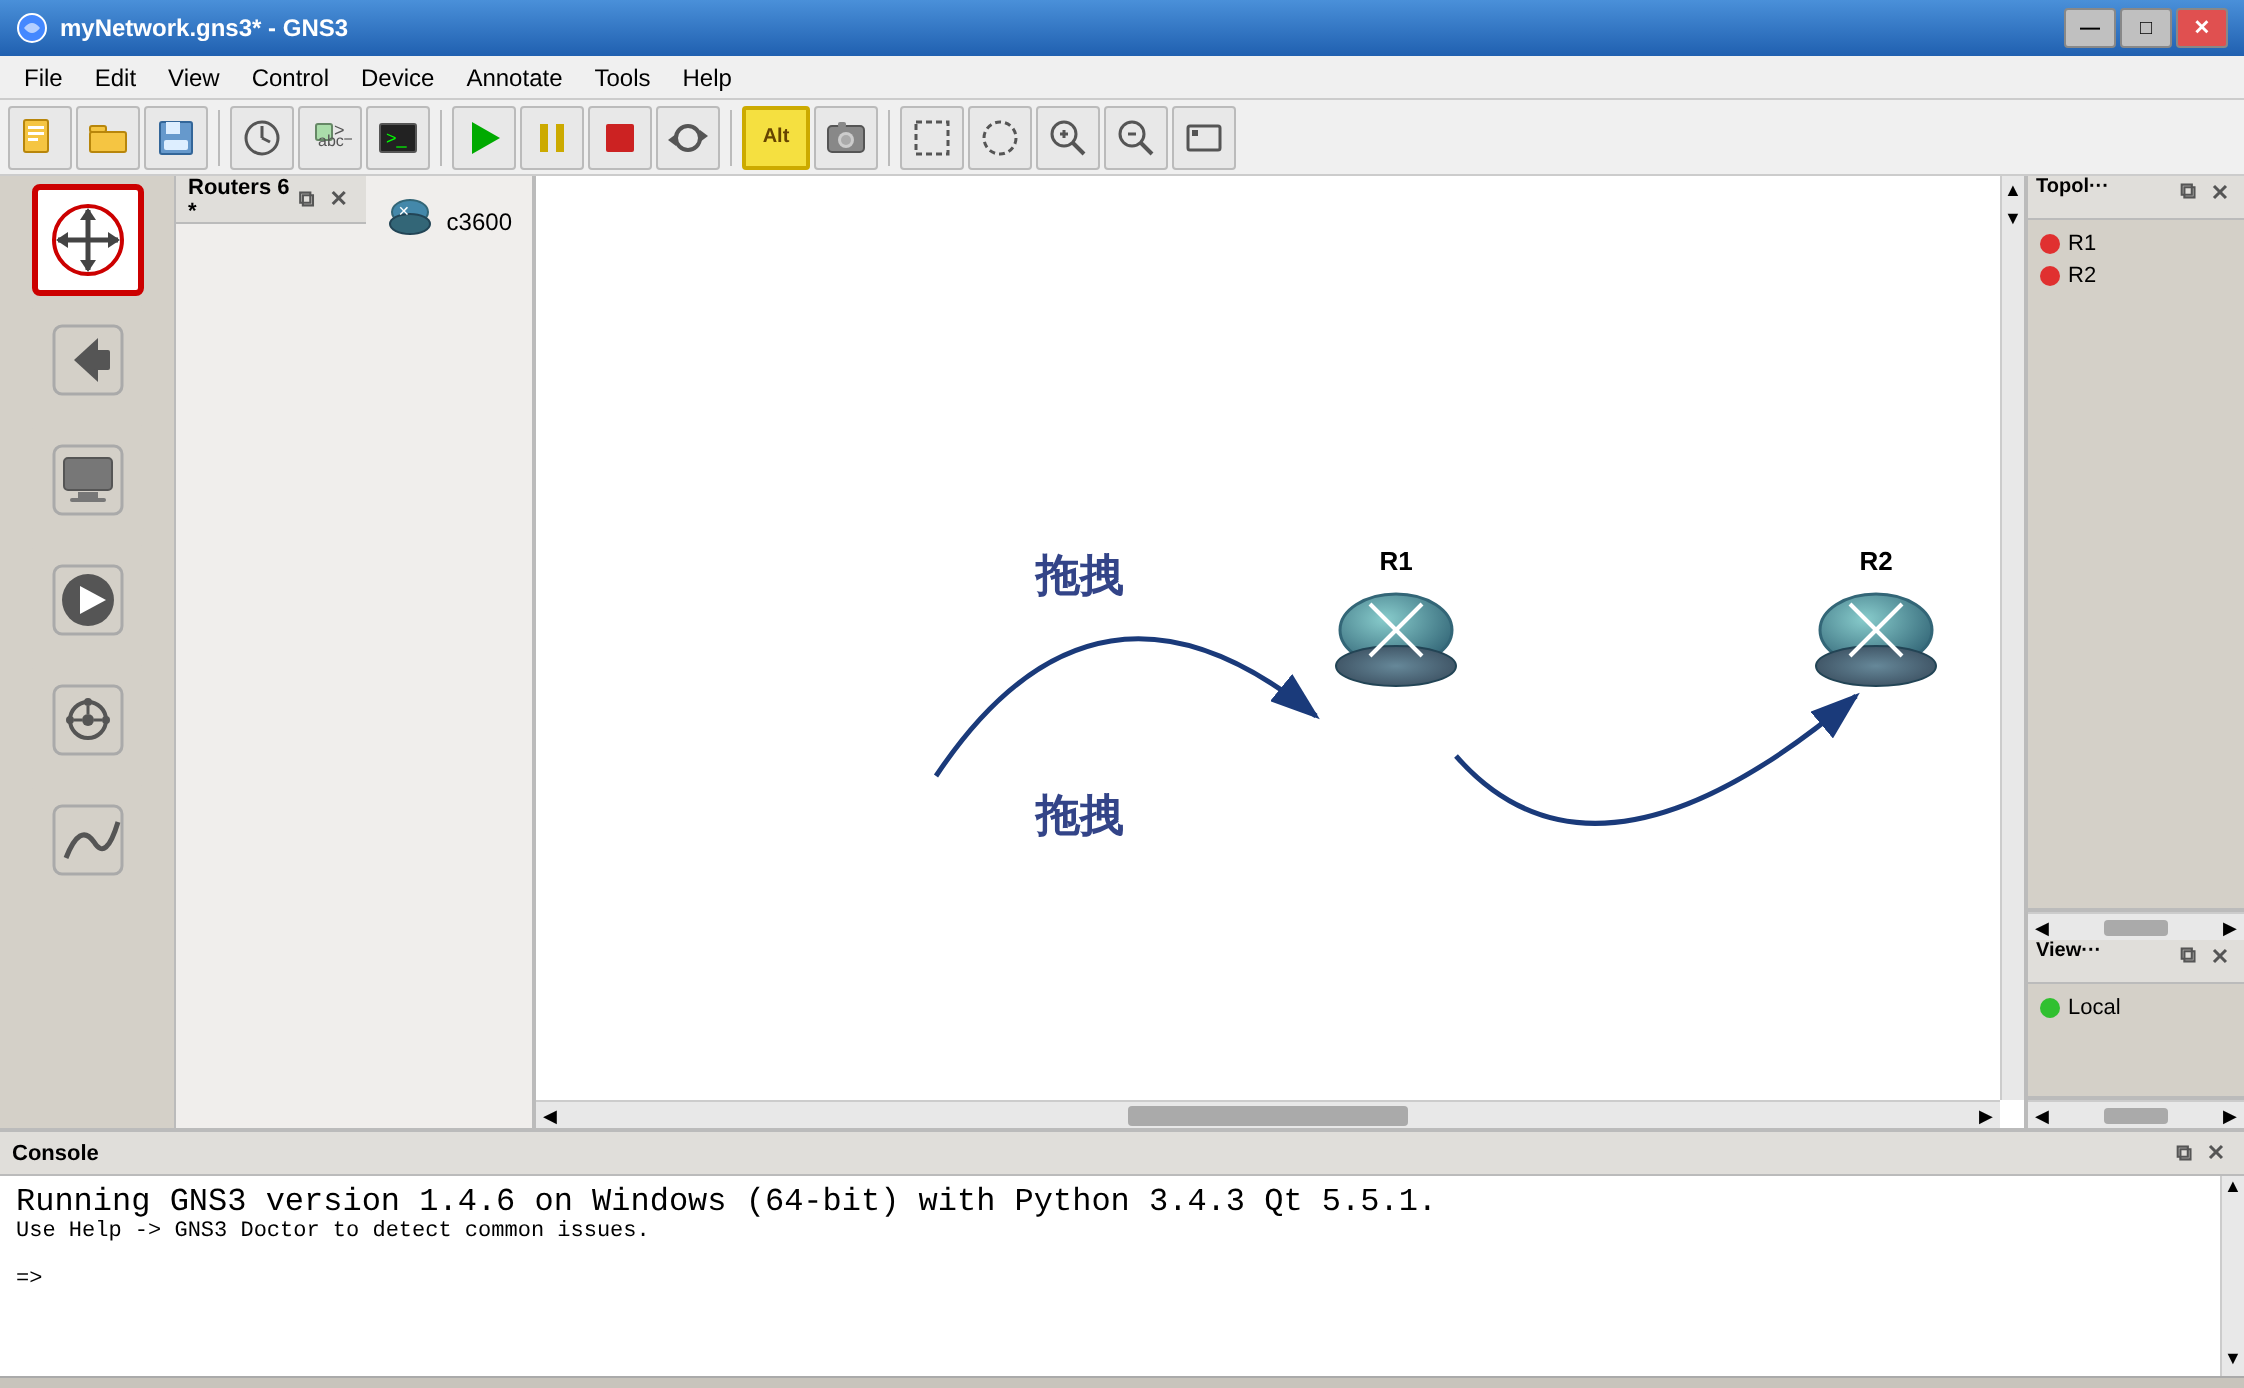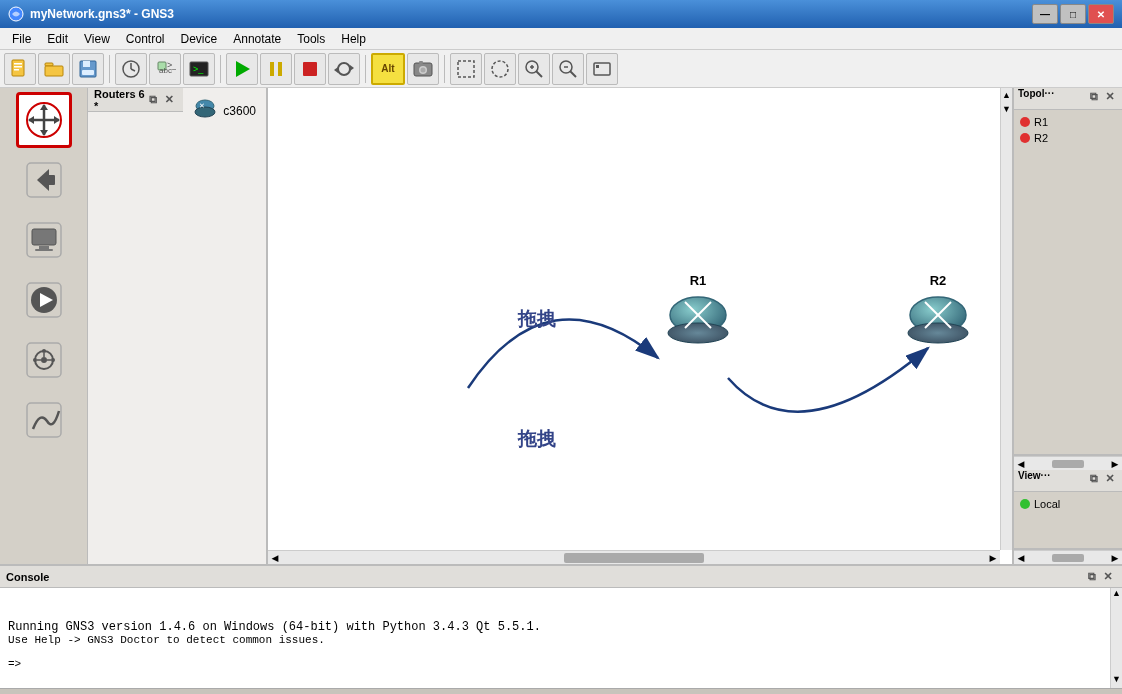--- a/index.html
+++ b/index.html
@@ -201,24 +201,23 @@
     .canvas-svg {
       position: absolute;
       top: 0; left: 0;
       width: 100%; height: 100%;
       pointer-events: none;
     }
 
     
     .drag-label {
       position: absolute;
-      font-size: 19px;
+      font-size: 22px;
       font-weight: bold;
       color: #334488;
-      margin-top: 33px;
     }
 
     
     .console-area {
       height: 130px;
       background: white;
       border-top: 2px solid #bbb;
       display: flex;
       flex-direction: column;
     }
@@ -615,21 +614,21 @@
 </div>
 
 <div class="console-area">
   <div class="console-header">
     <span class="console-header-title">Console</span>
     <div class="panel-header-btn">⧉</div>
     <div class="panel-header-btn">✕</div>
   </div>
   <div style="display:flex;flex:1;overflow:hidden;">
     <div class="console-content" style="flex:1;">
-      <div style="font-family:'Courier New',monospace;font-size:12px;margin-top:28px;">Running GNS3 version 1.4.6 on Windows (64-bit) with Python 3.4.3  Qt 5.5.1.</div>
+      <div style="font-family:'Courier New',monospace;font-size:16px;">Running GNS3 version 1.4.6 on Windows (64-bit) with Python 3.4.3  Qt 5.5.1.</div>
       <div style="font-family:'Courier New',monospace;font-size:11px;">Use Help -&gt; GNS3 Doctor to detect common issues.</div>
       <div style="font-family:'Courier New',monospace;font-size:11px;">&nbsp;</div>
       <div style="font-family:'Courier New',monospace;font-size:11px;">=&gt;</div>
     </div>
     <div style="width:12px;background:#e8e8e8;border-left:1px solid #ccc;display:flex;flex-direction:column;">
       <div style="height:14px;font-size:9px;text-align:center;cursor:pointer;">▲</div>
       <div style="flex:1;"></div>
       <div style="height:14px;font-size:9px;text-align:center;cursor:pointer;">▼</div>
     </div>
   </div>

